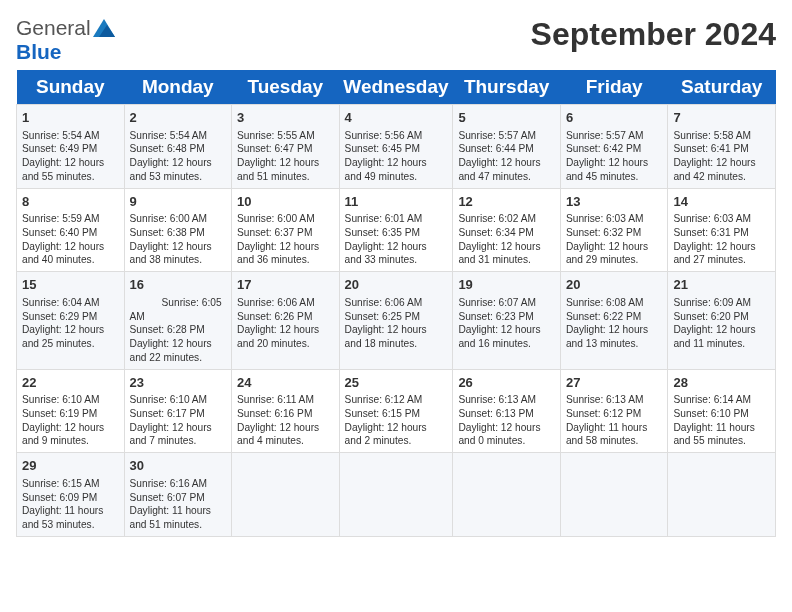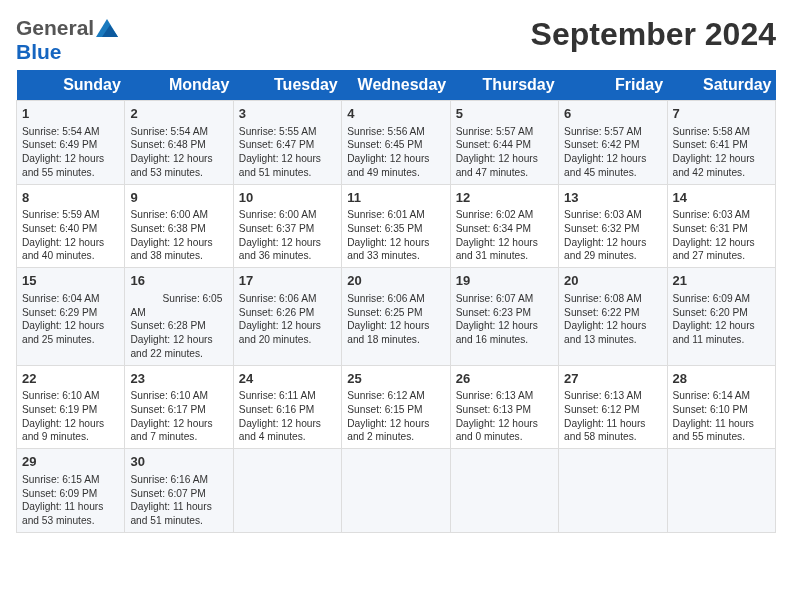--- a/index.html
+++ b/index.html
@@ -30,22 +30,22 @@
     }
     table {
       width: 100%;
       border-collapse: collapse;
       font-size: 10.5px;
     }
     thead tr th {
       background-color: #1565c0;
       color: #fff;
       padding: 6px 4px;
-      text-align: right;
-      font-size: 16px;
+      text-align: center;
+      font-size: 19px;
       font-weight: bold;
     }
     tbody tr td {
       vertical-align: top;
       padding: 4px 5px;
       border: 1px solid #ddd;
       width: 107px;
       min-height: 70px;
       color: #333;
       font-size: 10.2px;
@@ -60,21 +60,21 @@
     .day-num {
       font-size: 13px;
       font-weight: bold;
       display: block;
       margin-bottom: 2px;
     }
     .logo-wrapper {
       display: flex;
       align-items: center;
     }
-    .logo-general { color: #555; font-weight: bold; font-size: 21px; }
+    .logo-general { color: #555; font-weight: normal; font-size: 21px; }
     .logo-blue-part { color: #1565c0; font-weight: bold; font-size: 21px; }
     .logo-svg { margin-left: 2px; }
   </style>
 </head>
 <body>
 
 <div class="header-area">
   <div class="logo-wrapper">
     <div>
       <div style="display:flex;align-items:center;">

